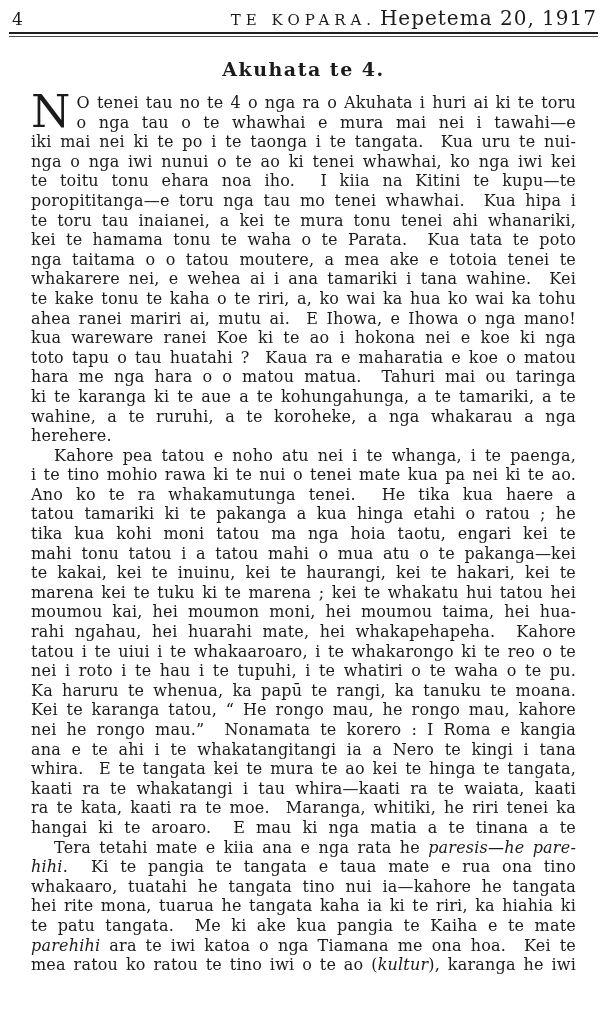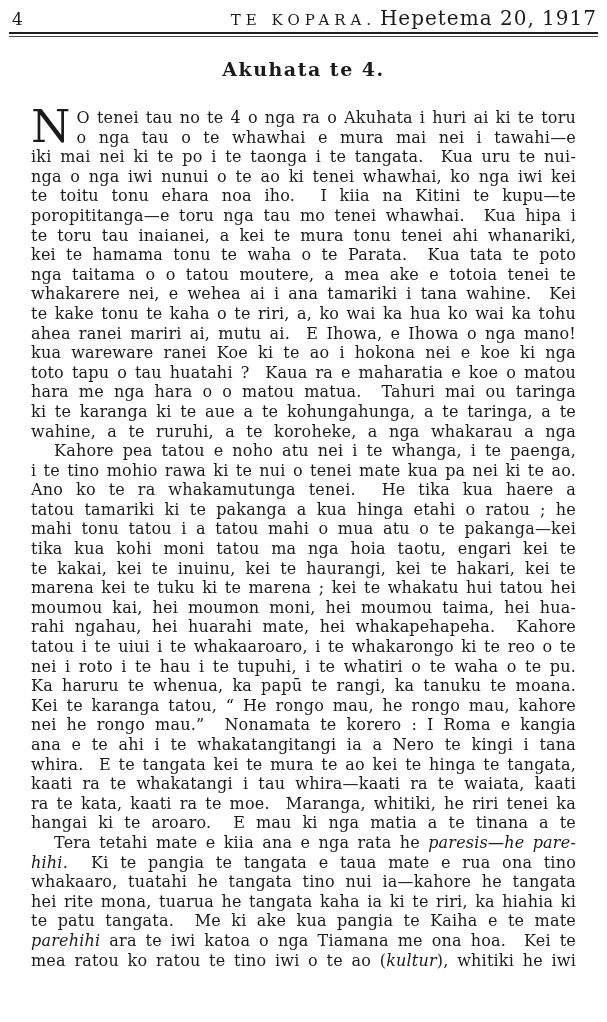--- a/index.html
+++ b/index.html
@@ -40,21 +40,21 @@
     justify-self: end;
     white-space: nowrap;
   }
   .rule {
     margin: 2px 9px 0 9px;
     height: 2px;
     border-top: 2.5px solid #1e1e1e;
     border-bottom: 1px solid #4a4a4a;
   }
   .article-heading {
-    margin: 21px 0 28px 0;
+    margin: 21px 0 13px 0;
     text-align: center;
     font-size: 19px;
     font-weight: bold;
     letter-spacing: 1.5px;
   }
   .body-text {
     margin: 0 31px 0 31px;
     font-size: 16px;
     line-height: 19.6px;
     letter-spacing: 0.2px;
@@ -106,30 +106,31 @@
         <div class="line"><span>poropititanga—e toru nga tau mo tenei whawhai.  Kua hipa i</span></div>
         <div class="line"><span>te toru tau inaianei, a kei te mura tonu tenei ahi whanariki,</span></div>
         <div class="line"><span>kei te hamama tonu te waha o te Parata.  Kua tata te poto</span></div>
         <div class="line"><span>nga taitama o o tatou moutere, a mea ake e totoia tenei te</span></div>
         <div class="line"><span>whakarere nei, e wehea ai i ana tamariki i tana wahine.  Kei</span></div>
         <div class="line"><span>te kake tonu te kaha o te riri, a, ko wai ka hua ko wai ka tohu</span></div>
         <div class="line"><span>ahea ranei mariri ai, mutu ai.  E Ihowa, e Ihowa o nga mano!</span></div>
         <div class="line"><span>kua wareware ranei Koe ki te ao i hokona nei e koe ki nga</span></div>
         <div class="line"><span>toto tapu o tau huatahi ?  Kaua ra e maharatia e koe o matou</span></div>
         <div class="line"><span>hara me nga hara o o matou matua.  Tahuri mai ou taringa</span></div>
-        <div class="line"><span>ki te karanga ki te aue a te kohungahunga, a te taringa, a te</span></div>
+        <div class="line"><span>ki te karanga ki te aue a te kohungahunga, a te tamariki, a te</span></div>
         <div class="line"><span>wahine, a te ruruhi, a te koroheke, a nga whakarau a nga</span></div>
+        <div class="line short"><span>herehere.</span></div>
       </div>
       <div class="para">
         <div class="line" style="padding-left: 23px;"><span>Kahore pea tatou e noho atu nei i te whanga, i te paenga,</span></div>
         <div class="line"><span>i te tino mohio rawa ki te nui o tenei mate kua pa nei ki te ao.</span></div>
         <div class="line"><span>Ano ko te ra whakamutunga tenei.  He tika kua haere a</span></div>
         <div class="line"><span>tatou tamariki ki te pakanga a kua hinga etahi o ratou ; he</span></div>
+        <div class="line"><span>tika kua kohi moni tatou ma nga hoia taotu, engari kei te</span></div>
         <div class="line"><span>mahi tonu tatou i a tatou mahi o mua atu o te pakanga—kei</span></div>
-        <div class="line"><span>tika kua kohi moni tatou ma nga hoia taotu, engari kei te</span></div>
         <div class="line"><span>te kakai, kei te inuinu, kei te haurangi, kei te hakari, kei te</span></div>
         <div class="line"><span>marena kei te tuku ki te marena ; kei te whakatu hui tatou hei</span></div>
         <div class="line"><span>moumou kai, hei moumon moni, hei moumou taima, hei hua-</span></div>
         <div class="line"><span>rahi ngahau, hei huarahi mate, hei whakapehapeha.  Kahore</span></div>
         <div class="line"><span>tatou i te uiui i te whakaaroaro, i te whakarongo ki te reo o te</span></div>
         <div class="line"><span>nei i roto i te hau i te tupuhi, i te whatiri o te waha o te pu.</span></div>
         <div class="line"><span>Ka haruru te whenua, ka papū te rangi, ka tanuku te moana.</span></div>
         <div class="line"><span>Kei te karanga tatou, “ He rongo mau, he rongo mau, kahore</span></div>
         <div class="line"><span>nei he rongo mau.”  Nonamata te korero : I Roma e kangia</span></div>
         <div class="line"><span>ana e te ahi i te whakatangitangi ia a Nero te kingi i tana</span></div>
@@ -138,17 +139,17 @@
         <div class="line"><span>ra te kata, kaati ra te moe.  Maranga, whitiki, he riri tenei ka</span></div>
         <div class="line"><span>hangai ki te aroaro.  E mau ki nga matia a te tinana a te</span></div>
       </div>
       <div class="para">
         <div class="line" style="padding-left: 23px;"><span>Tera tetahi mate e kiia ana e nga rata he </span><span class="it">paresis—he pare-</span></div>
         <div class="line"><span class="it">hihi.</span><span>  Ki te pangia te tangata e taua mate e rua ona tino</span></div>
         <div class="line"><span>whakaaro, tuatahi he tangata tino nui ia—kahore he tangata</span></div>
         <div class="line"><span>hei rite mona, tuarua he tangata kaha ia ki te riri, ka hiahia ki</span></div>
         <div class="line"><span>te patu tangata.  Me ki ake kua pangia te Kaiha e te mate</span></div>
         <div class="line"><span class="it">parehihi</span><span> ara te iwi katoa o nga Tiamana me ona hoa.  Kei te</span></div>
-        <div class="line"><span>mea ratou ko ratou te tino iwi o te ao (</span><span class="it">kultur</span><span>), whitiki he iwi</span></div>
+        <div class="line"><span>mea ratou ko ratou te tino iwi o te ao (</span><span class="it">kultur</span><span>), karanga he iwi</span></div>
       </div>
     </div>
 
 </div>
 
 </body></html>

